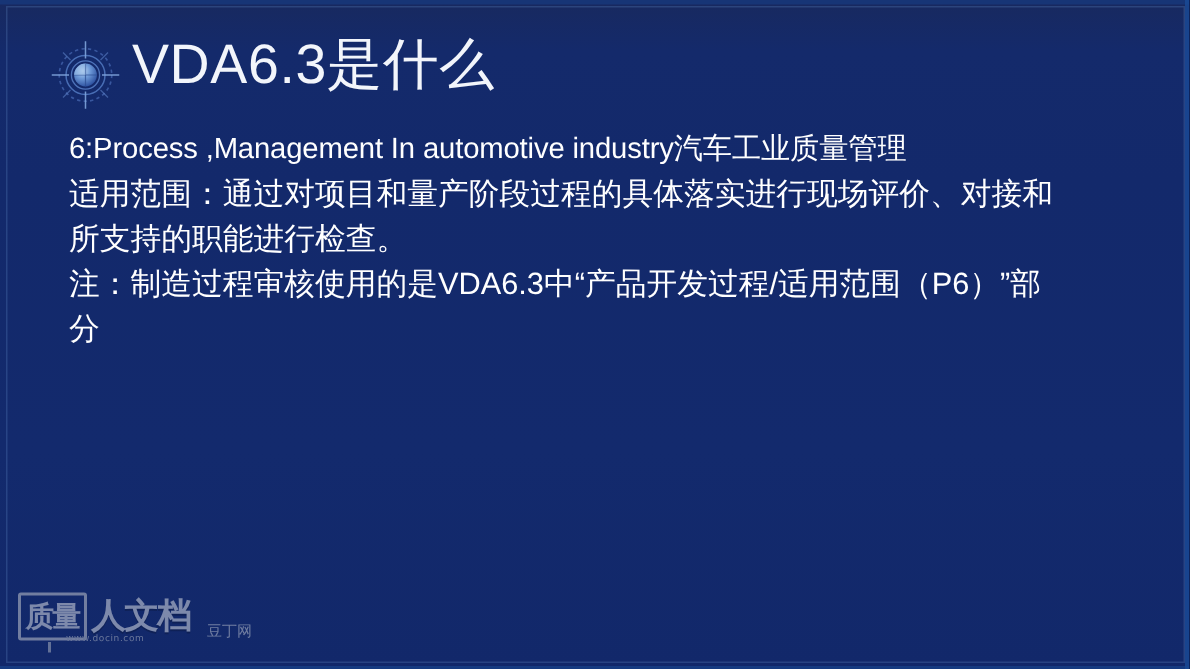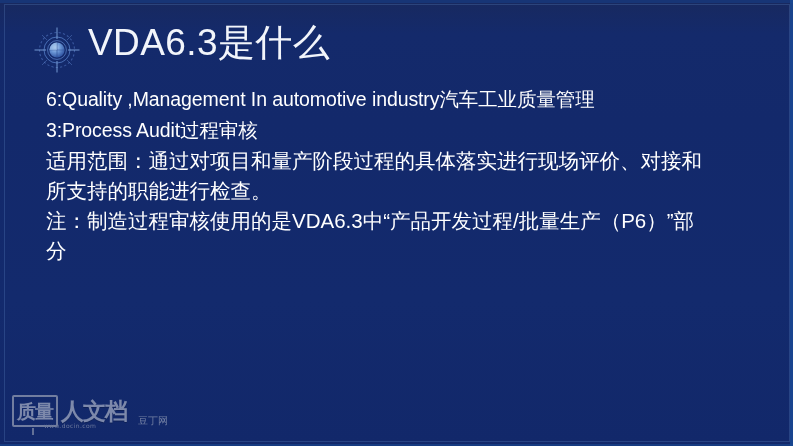--- a/index.html
+++ b/index.html
@@ -236,24 +236,23 @@
         <line x1="24" y1="16.4" x2="24" y2="31.6" stroke="#2c4d92" stroke-width="0.8" opacity="0.75"></line>
         <line x1="16.4" y1="24" x2="31.6" y2="24" stroke="#2c4d92" stroke-width="0.8" opacity="0.6"></line>
         <path d="M24 16.4 A7.6 7.6 0 0 0 16.4 24 L24 24 Z" fill="#9dc0e8" opacity="0.55"></path>
       </svg>
     </div>
 
     <div class="title-text">VDA6.3是什么</div>
   </div>
 
   <div class="body-block">
-    <div class="line latin">6:Quality ,Management In automotive industry汽车工业质量管理</div>
-    <div class="line latin">3:Process Audit过程审核</div>
+    <div class="line latin">6:Process ,Management In automotive industry汽车工业质量管理</div>
     <div class="line cjk">适用范围：通过对项目和量产阶段过程的具体落实进行现场评价、对接和所支持的职能进行检查。</div>
-    <div class="line cjk">注：制造过程审核使用的是VDA6.3中“产品开发过程/批量生产（P6）”部分</div>
+    <div class="line cjk">注：制造过程审核使用的是VDA6.3中“产品开发过程/适用范围（P6）”部分</div>
   </div>
 
   <div class="watermark">
     <div class="wm-badge">
       <span class="wm-box">质量</span>
       <span class="wm-word">人文档</span>
     </div>
     <div class="wm-url">www.docin.com</div>
     <div class="wm-tail">豆丁网</div>
     <div class="wm-tick"></div>

